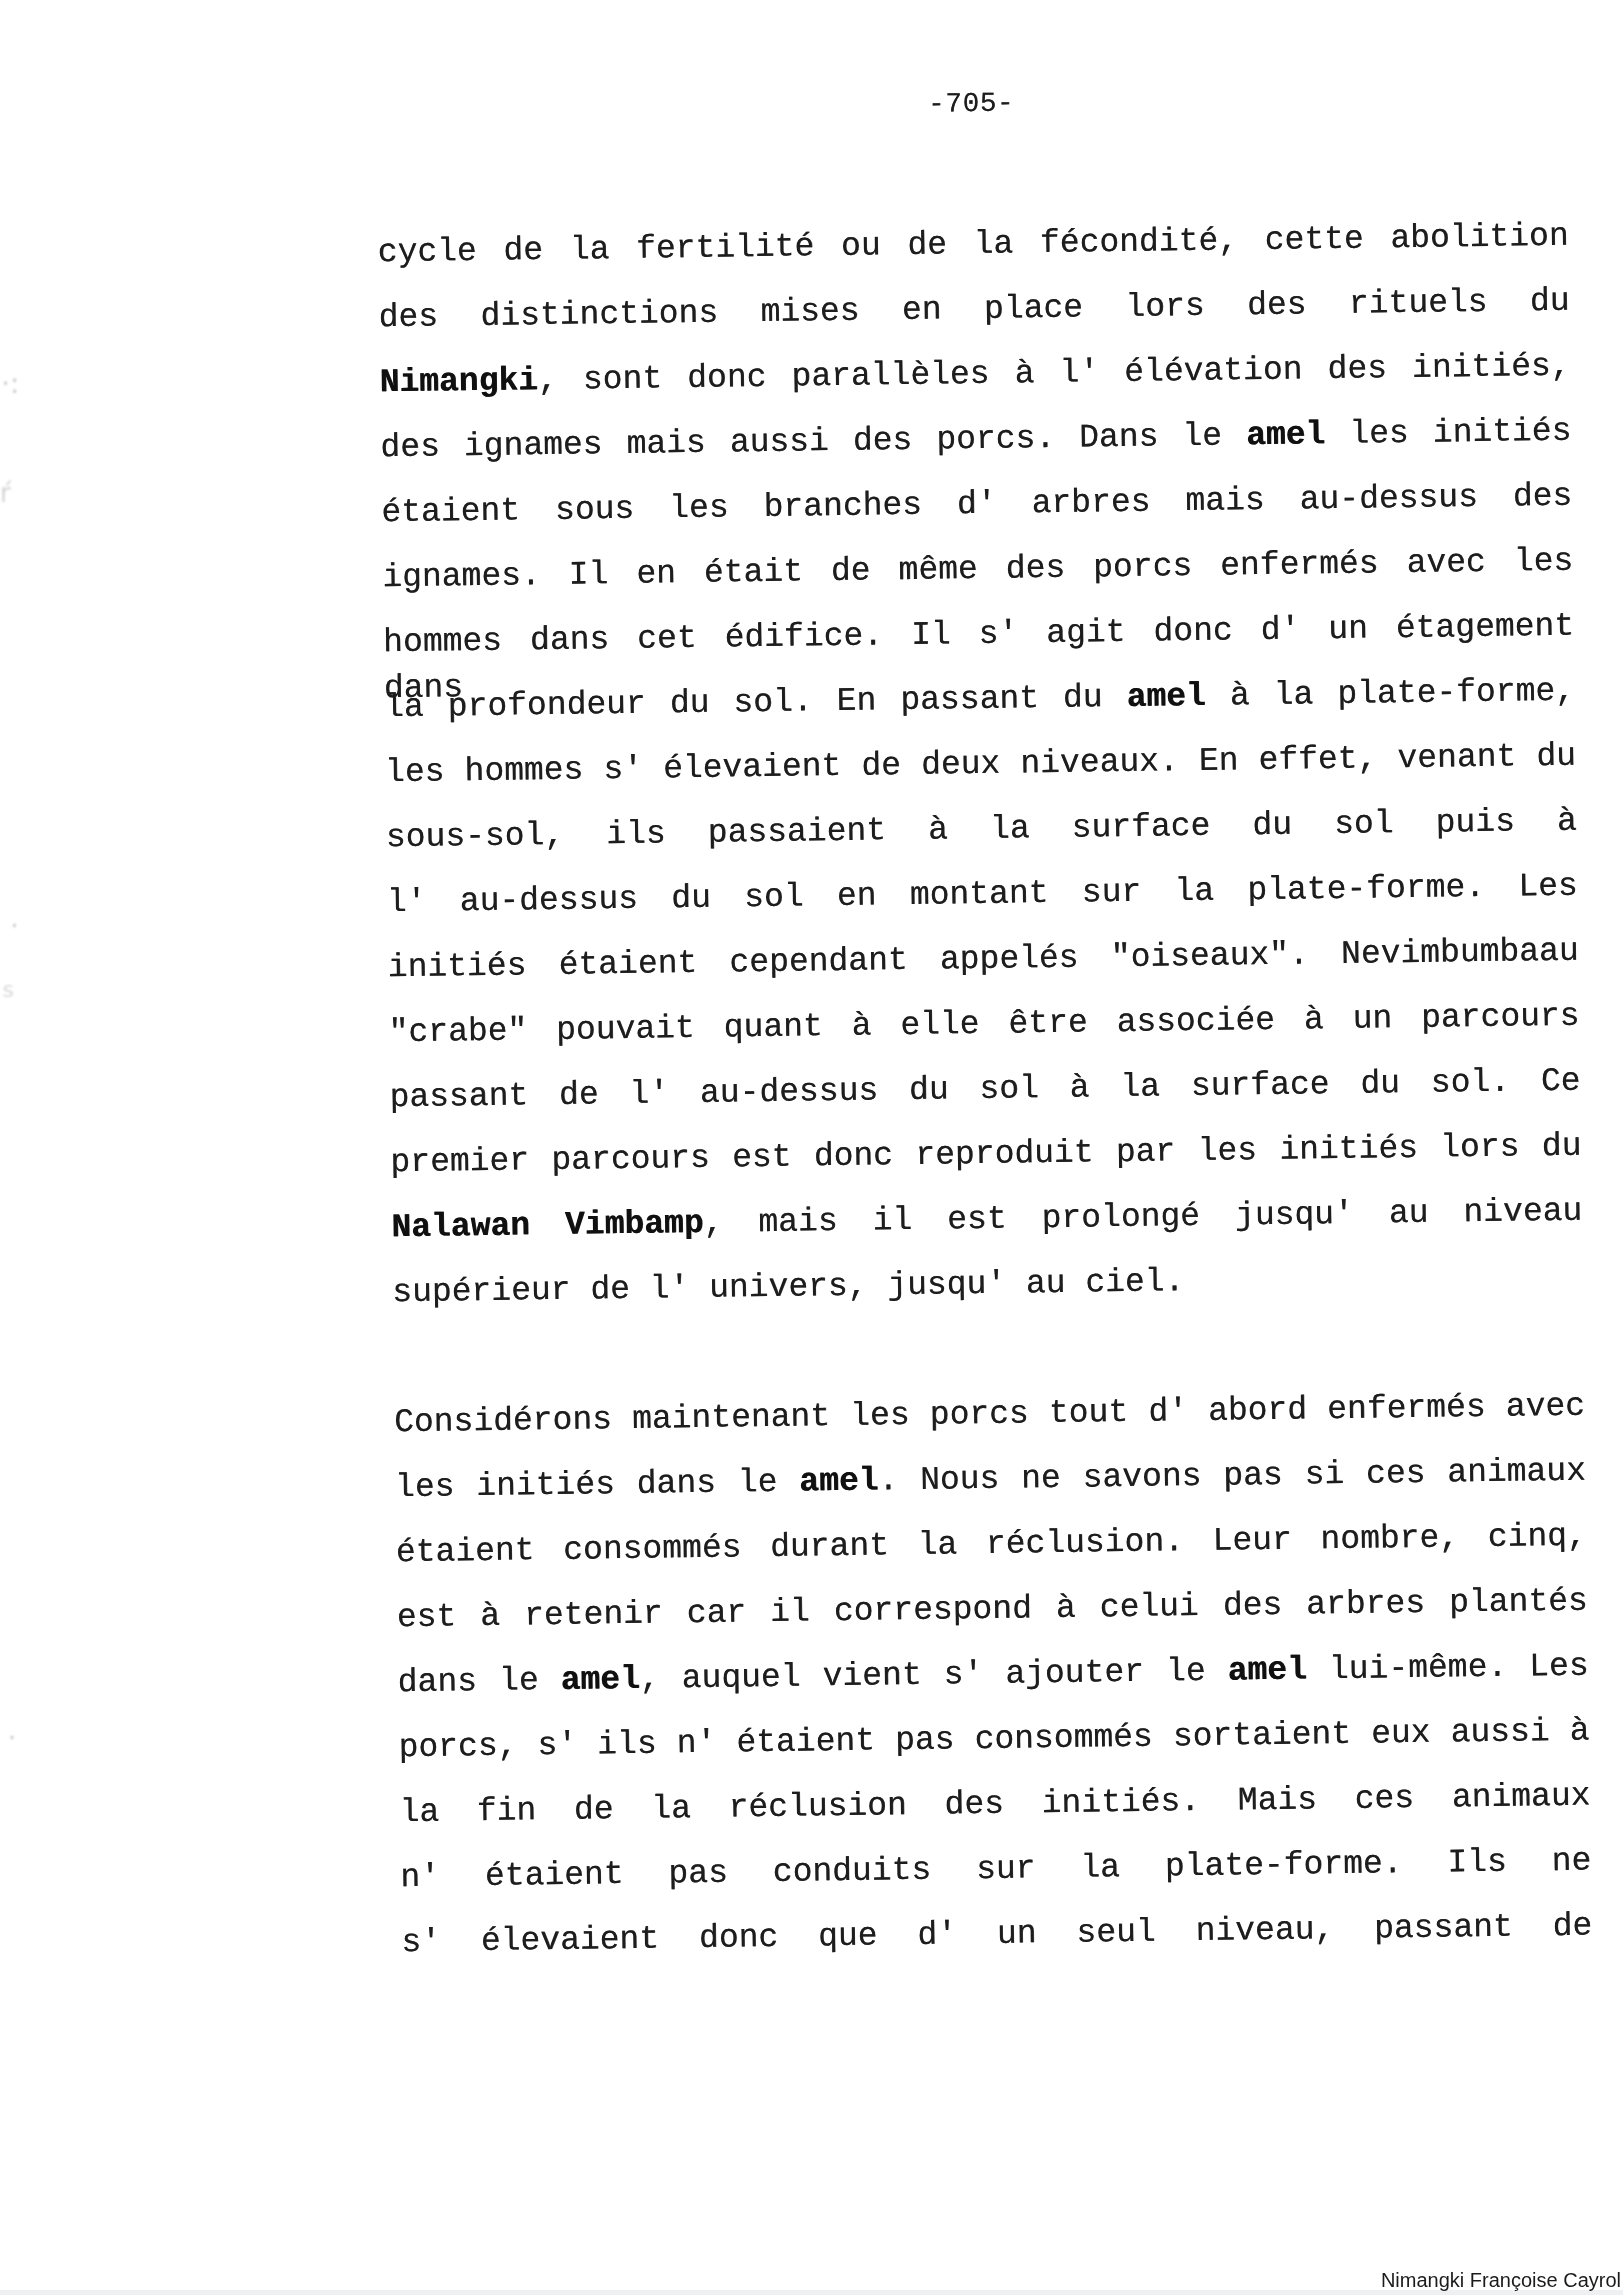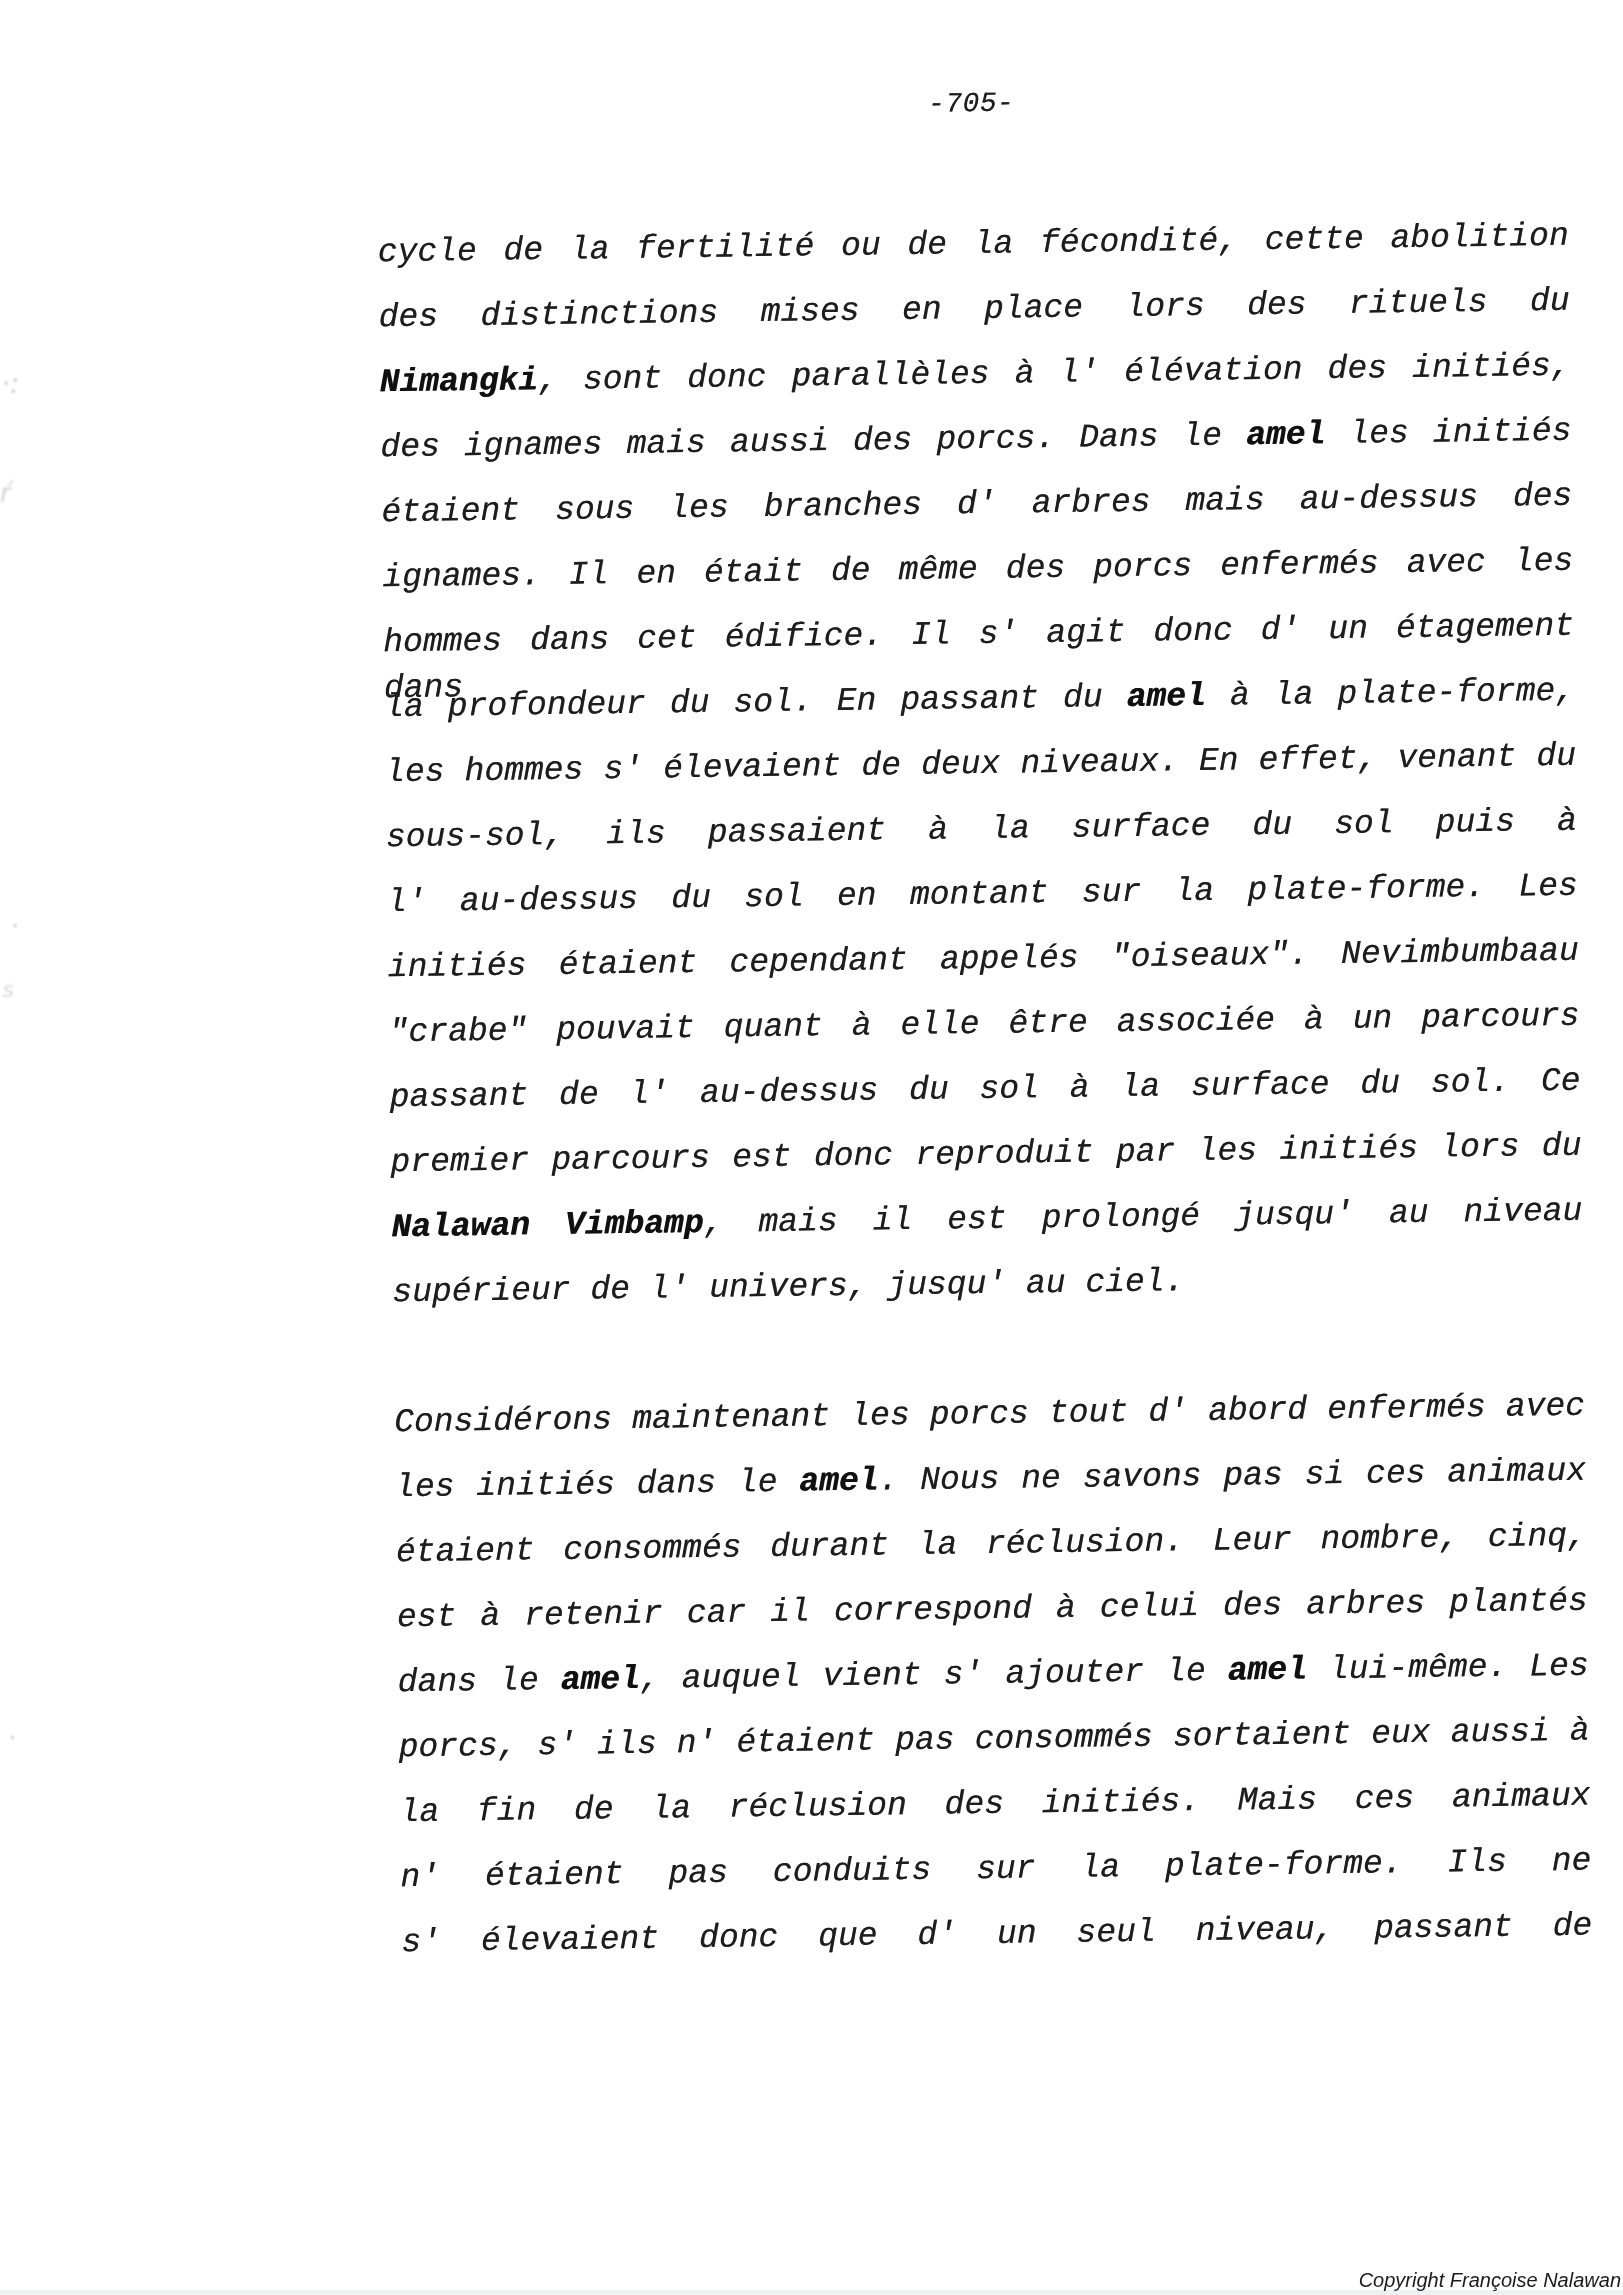--- a/index.html
+++ b/index.html
@@ -11,21 +11,20 @@
     width: 1623px;
     height: 2295px;
     position: relative;
     overflow: hidden;
     font-family: "Liberation Mono", monospace;
   }
   .sheet {
     position: absolute;
     inset: 0;
     background: #ffffff;
-    font-style: italic;
   }
   
   .typed {
     position: absolute;
     left: 386px;
     top: 84px;
     width: 1191px;
     color: #1d1d1d;
     font-family: "Liberation Mono", monospace;
     font-size: 33px;
@@ -130,16 +129,16 @@
   <div id="artifacts">
       <div class="artifact" style="left: 1.3px; top: 367px; font-size: 27.5px; opacity: 0.45;">·:</div>
       <div class="artifact" style="left: 0px; top: 478px; font-size: 26px; opacity: 0.38;">ŕ</div>
       <div class="artifact" style="left: 10.5px; top: 911px; font-size: 25px; opacity: 0.5;">·</div>
       <div class="artifact" style="left: 2.6px; top: 977px; font-size: 22px; opacity: 0.35;">s</div>
       <div class="artifact" style="left: 7.9px; top: 1723px; font-size: 25px; opacity: 0.5;">·</div>
     </div>
 
   <div class="footer-bar"></div>
 
-  <div class="copyright">Copyright Françoise Nalawan</div>
+  <div class="copyright">Nimangki Françoise Cayrol</div>
 
 </div>
 
 
 </body></html>

